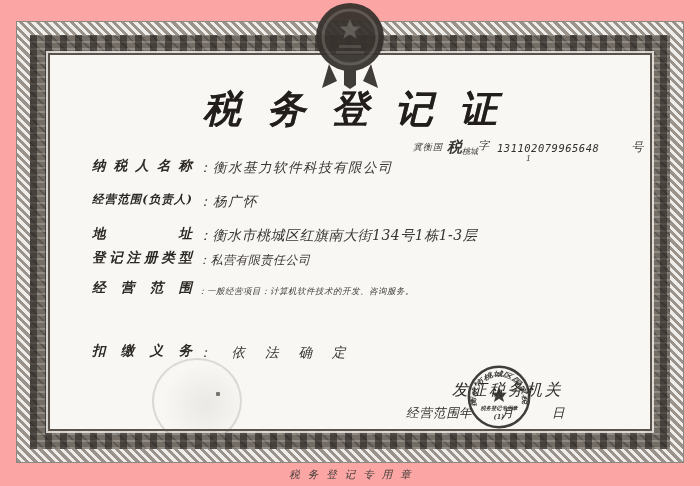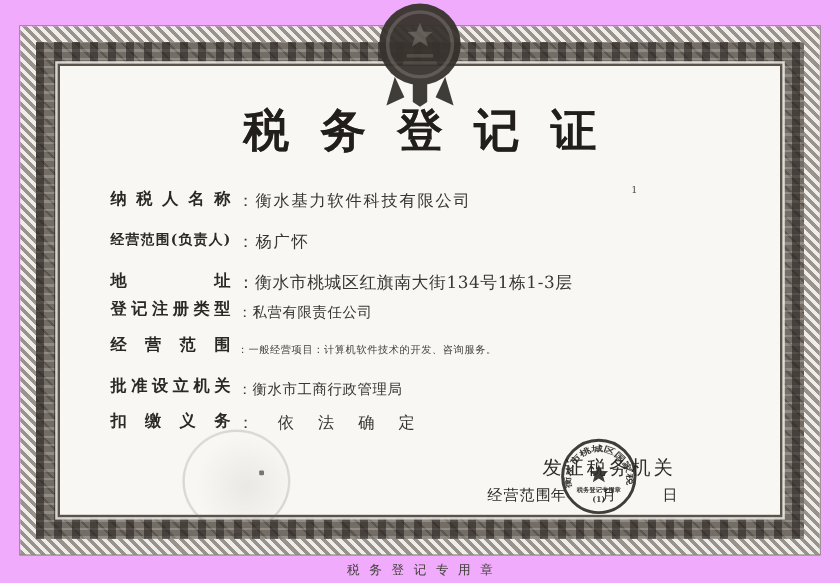--- a/index.html
+++ b/index.html
@@ -4,21 +4,21 @@
 <style>
   html,body{margin:0;padding:0;}
   body{
     width:700px;height:486px;
     background:#fcfbf8;
     font-family:"DejaVu Serif","Liberation Serif",serif;
     color:#2f2c28;
     position:relative;
     overflow:hidden;
   }
-  .page{position:absolute;inset:0;background:#f0abfc;}
+  .page{position:absolute;inset:0;background:#fca5a5;font-style:italic;}
 
   
   .frame{
     position:absolute;left:17px;top:22px;width:666px;height:440px;
     background:repeating-linear-gradient(45deg,#99938c 0 3px,#efede9 3px 6px);
     box-shadow:0 0 0 1px #8d8780;
   }
   .band{
     position:absolute;inset:13px;
     background-color:#746d66;
@@ -126,39 +126,39 @@
       <path d="M39 19 l3 7.2 7.4 .5 -5.8 4.7 2.1 7.3 -6.7-4.2 -6.7 4.2 2.1-7.3 -5.8-4.7 7.4-.5 z" fill="rgba(205,200,192,0.26)"></path>
       <rect x="28" y="45" width="22" height="3" fill="rgba(205,200,192,0.18)"></rect>
       <rect x="25" y="51" width="28" height="3" fill="rgba(205,200,192,0.14)"></rect>
       <path d="M18 64 L11 88 L26 81 Z" fill="#37322d"></path>
       <path d="M33 68 h12 v17 l-6 4 -6 -4 z" fill="#37322d"></path>
       <path d="M60 64 L67 88 L52 81 Z" fill="#37322d"></path>
     </svg>
 
     <div class="title">税务登记证</div>
 
+    <div class="serial">
+      <span class="pfx">冀衡国</span><span class="tax">税</span><span class="dst">桃城</span><span class="zi">字</span><span class="num">131102079965648</span><span class="hao">号</span>
+    </div>
     <div class="serial-footnote">1</div>
 
     <div class="row r1">
       <span class="flabel">纳税人名称</span><span class="fvalue">：衡水基力软件科技有限公司</span>
     </div>
     <div class="row r2">
       <span class="flabel long">经营范围(负责人)</span><span class="fvalue">：杨广怀</span>
     </div>
     <div class="row r3">
       <span class="flabel">地址</span><span class="fvalue v-addr">：衡水市桃城区红旗南大街134号1栋1-3层</span>
     </div>
     <div class="row r4">
       <span class="flabel">登记注册类型</span><span class="fvalue v-reg">：私营有限责任公司</span>
     </div>
     <div class="row r5">
       <span class="flabel">经营范围</span><span class="fvalue v-small">：一般经营项目：计算机软件技术的开发、咨询服务。</span>
-    </div>
-    <div class="row r6">
-      <span class="flabel">批准设立机关</span><span class="fvalue v-reg">：衡水市工商行政管理局</span>
     </div>
     <div class="row r7">
       <span class="flabel">扣缴义务</span><span class="fvalue v-spread">：依法确定</span>
     </div>
 
     <div class="issuer">发证税务机关</div>
     <span class="date-part d-year">经营范围</span>
     <span class="date-part d-yu">年</span>
     <span class="date-part d-mu">月</span>
     <span class="date-part d-du">日</span>

